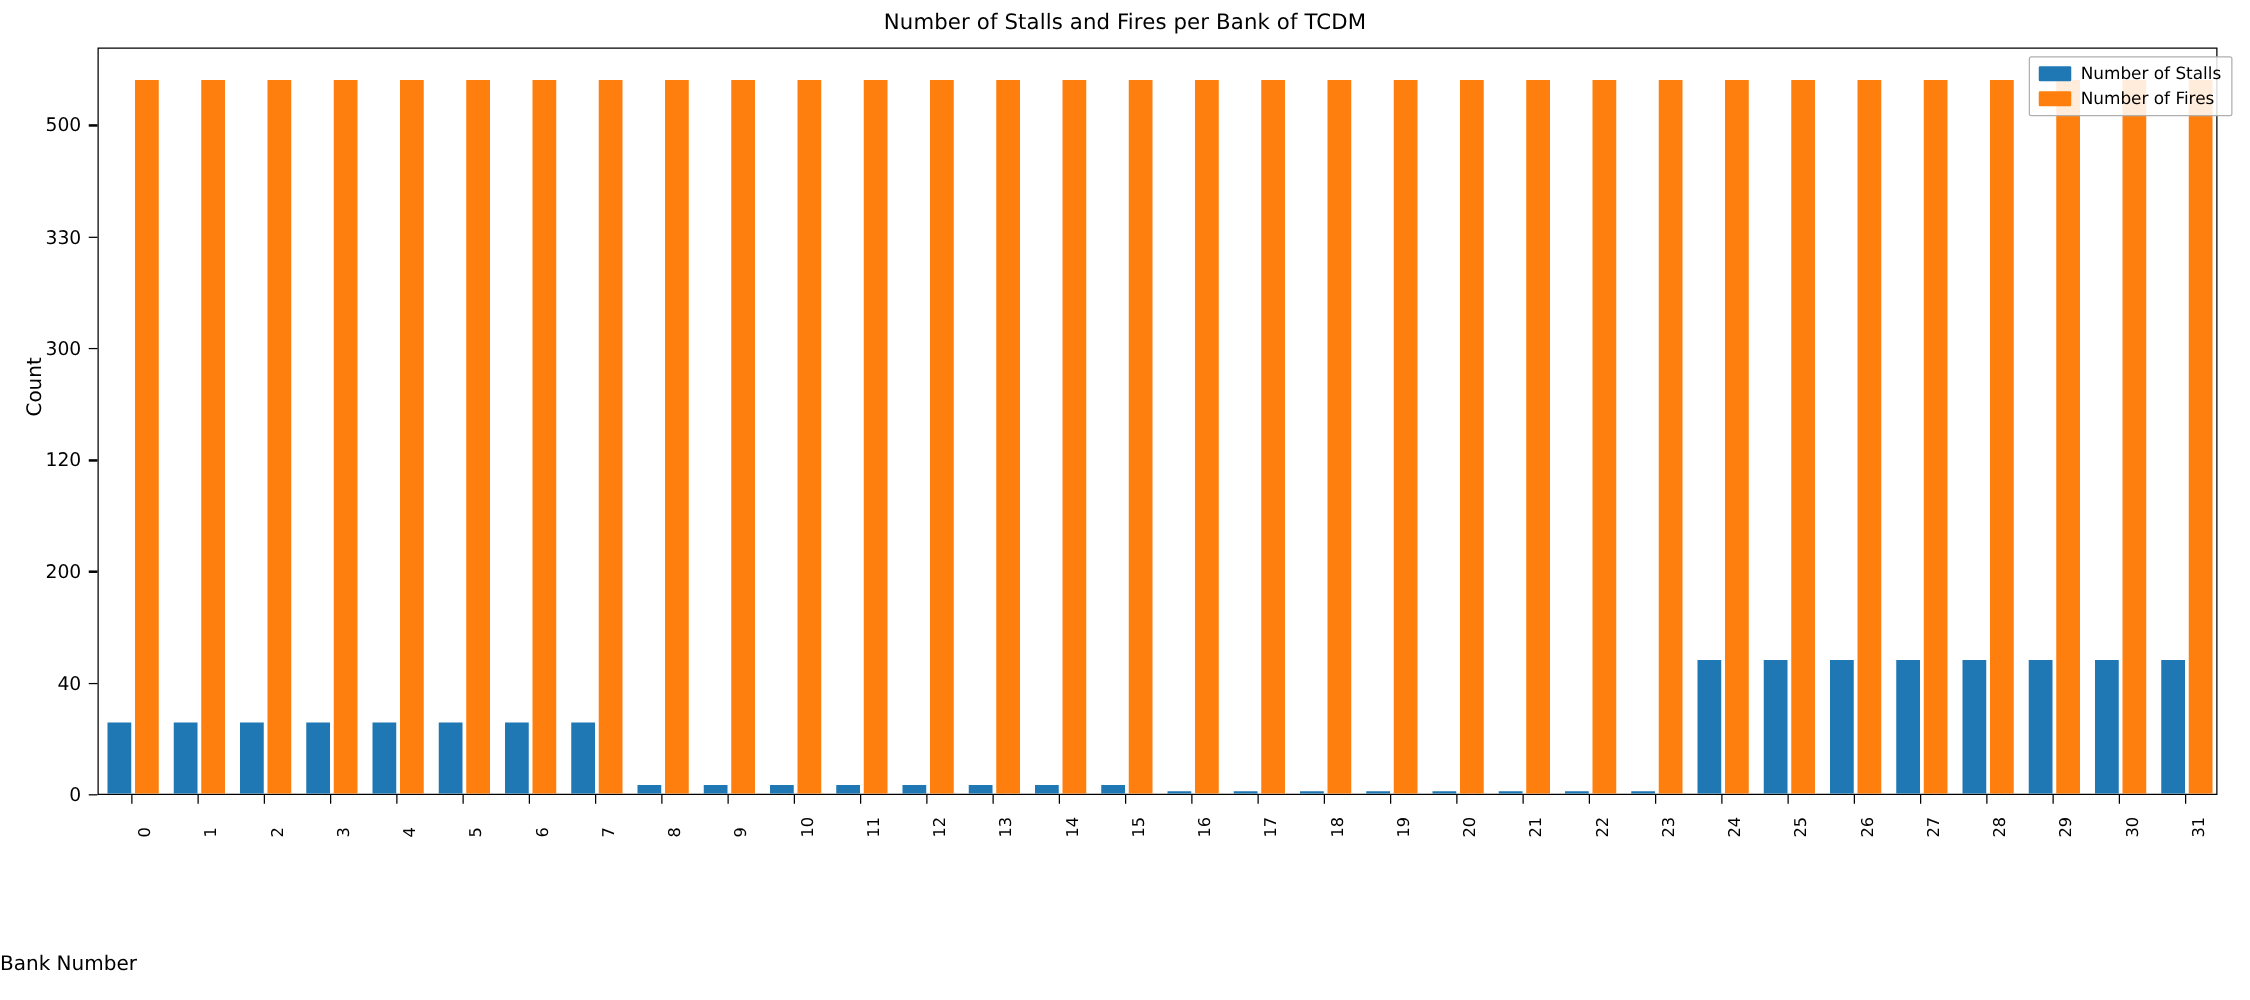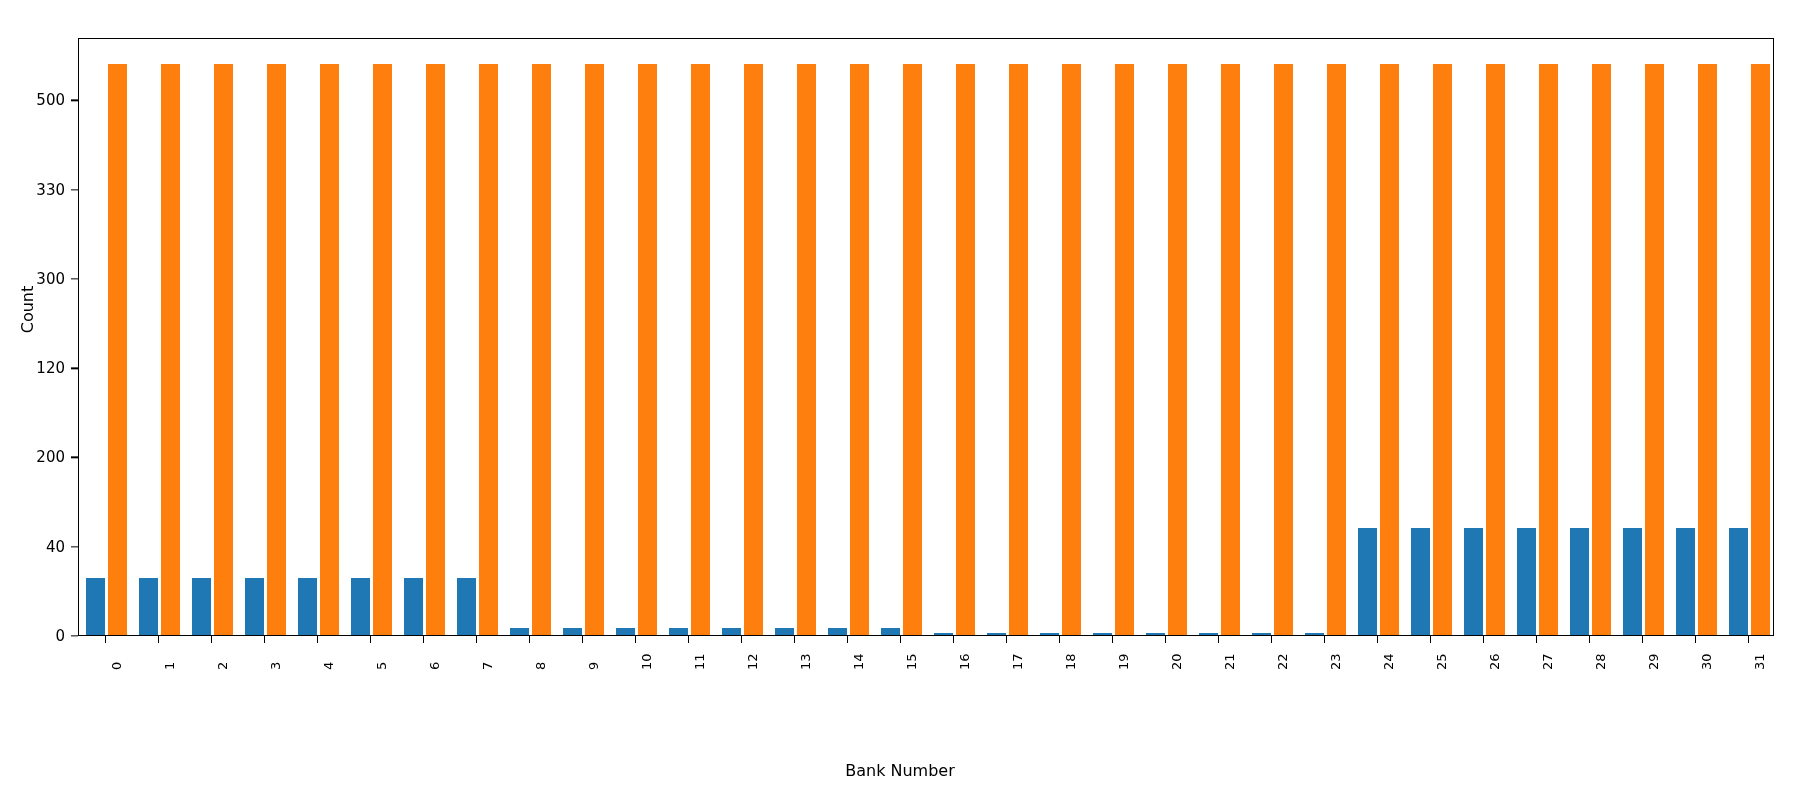--- a/index.html
+++ b/index.html
@@ -59,40 +59,41 @@
   }
   .xtick .lbl{
     position:absolute;left:0;top:10px;
     font-size:13px;color:#000;white-space:nowrap;
     transform:rotate(-90deg);
     transform-origin:left top;
     text-align:right;
   }
   #xlabel{
     position:absolute;left:0;top:761px;width:1800px;
-    text-align:center;font-size:16px;color:#000;
+    text-align:left;font-size:16px;color:#000;
   }
 
   
   #legend{
     position:absolute;right:14px;top:45px;
     border:0.9px solid #b0b0b0;border-radius:2px;
     background:rgba(255,255,255,0.85);
     padding:5px 8px 5px 7px;
     display:flex;flex-direction:column;gap:4px;
   }
   .legend-row{display:flex;align-items:center;gap:8px;}
   .legend-swatch{width:26px;height:12px;border-radius:1px;flex:none;}
   .legend-text{font-size:13.5px;color:#000;white-space:nowrap;}
 </style>
 </head>
 <body>
 
 <div id="figure">
 
+  <div id="chart-title">Number of Stalls and Fires per Bank of TCDM</div>
 
   <div id="plot-area">
     <div id="bars-layer">
         <div class="bar stalls" style="left: 7.42px; width: 19.08px; height: 57.12px; background: rgb(31, 119, 180);"></div>
         <div class="bar stalls" style="left: 60.42px; width: 19.08px; height: 57.12px; background: rgb(31, 119, 180);"></div>
         <div class="bar stalls" style="left: 113.42px; width: 19.08px; height: 57.12px; background: rgb(31, 119, 180);"></div>
         <div class="bar stalls" style="left: 166.42px; width: 19.08px; height: 57.12px; background: rgb(31, 119, 180);"></div>
         <div class="bar stalls" style="left: 219.42px; width: 19.08px; height: 57.12px; background: rgb(31, 119, 180);"></div>
         <div class="bar stalls" style="left: 272.42px; width: 19.08px; height: 57.12px; background: rgb(31, 119, 180);"></div>
         <div class="bar stalls" style="left: 325.42px; width: 19.08px; height: 57.12px; background: rgb(31, 119, 180);"></div>
@@ -313,13 +314,23 @@
         <div class="mark"></div>
         <div class="lbl" style="left: 4px; top: 34px;">30</div>
       </div>
       <div class="xtick" style="left: 1747.5px;">
         <div class="mark"></div>
         <div class="lbl" style="left: 4px; top: 34px;">31</div>
       </div>
     </div>
   <div id="xlabel">Bank Number</div>
 
+  <div id="legend">
+      <div class="legend-row">
+        <div class="legend-swatch" style="background: rgb(31, 119, 180);"></div>
+        <div class="legend-text">Number of Stalls</div>
+      </div>
+      <div class="legend-row">
+        <div class="legend-swatch" style="background: rgb(255, 127, 14);"></div>
+        <div class="legend-text">Number of Fires</div>
+      </div>
+    </div>
 </div>
 
 </body></html>

